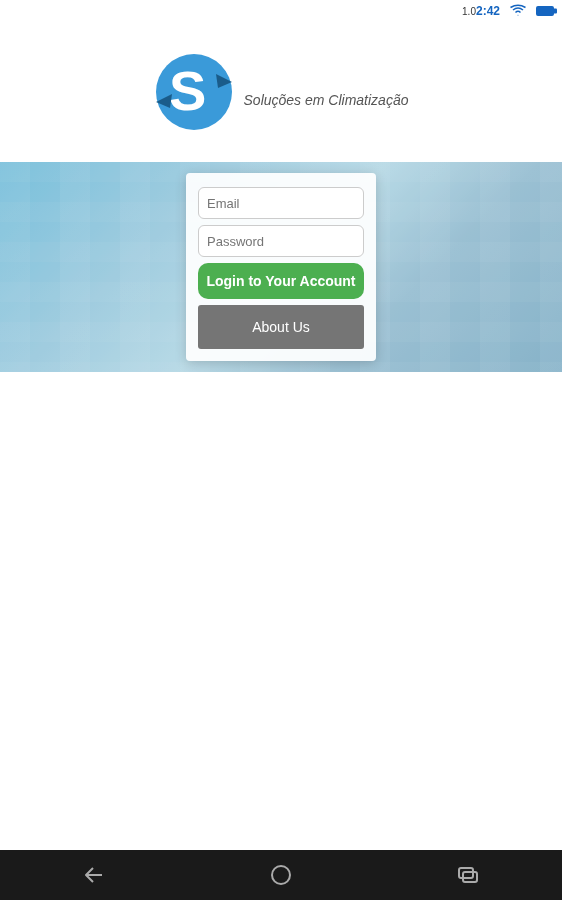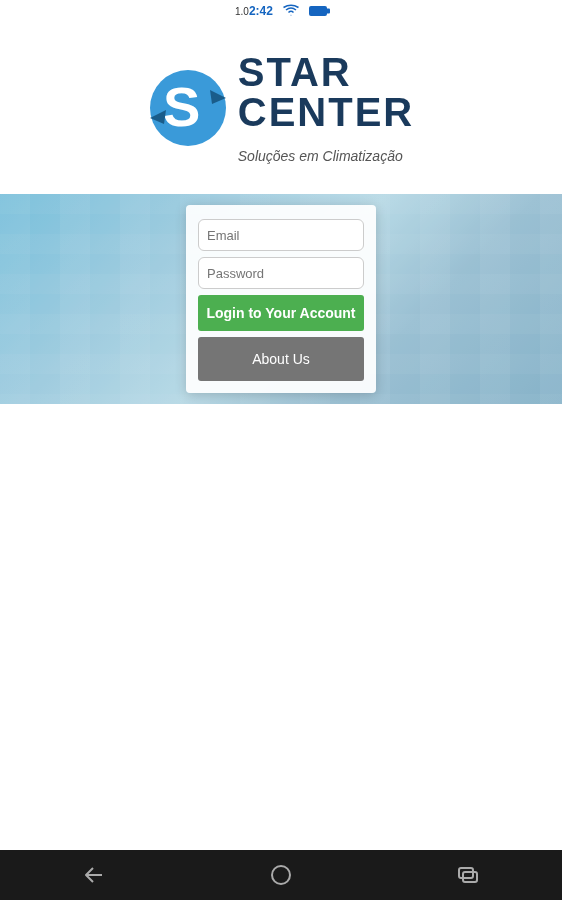--- a/index.html
+++ b/index.html
@@ -16,21 +16,21 @@
     
     .status-bar {
       position: absolute;
       top: 0;
       left: 0;
       width: 100%;
       height: 22px;
       background: #ffffff;
       display: flex;
       align-items: center;
-      justify-content: center;
+      justify-content: flex-end;
       padding: 0 8px;
       z-index: 10;
     }
 
     .status-bar-version {
       font-size: 10px;
       color: #333;
     }
 
     .status-bar-right {
@@ -192,21 +192,21 @@
       margin-bottom: 6px;
       outline: none;
     }
 
     .btn-login {
       width: 100%;
       height: 36px;
       background: #4caf50;
       color: #fff;
       border: none;
-      border-radius: 3px;
+      border-radius: 10px;
       font-size: 14px;
       font-weight: bold;
       cursor: pointer;
       margin-bottom: 6px;
     }
 
     .btn-about {
       width: 100%;
       height: 44px;
       background: #757575;
@@ -270,24 +270,20 @@
         <circle cx="40" cy="40" r="38" fill="#3a9ad9"></circle>
 
         <text x="15" y="58" font-size="56" font-weight="900" fill="white" font-family="Arial">S</text>
 
         <polygon points="2,50 18,42 16,56" fill="#1a5c8a"></polygon>
 
         <polygon points="78,30 62,22 64,36" fill="#1a5c8a"></polygon>
       </svg>
 
       <div class="logo-text-group">
-        <div style="display:flex; flex-direction:column; line-height:1.1;">
-          <span class="logo-star-center" style="font-size:40px; font-weight:900; color:#1a3a5c; letter-spacing:2px;">STAR</span>
-          <span class="logo-star-center" style="font-size:40px; font-weight:900; color:#1a3a5c; letter-spacing:2px;">CENTER</span>
-        </div>
         <span class="logo-subtitle">Soluções em Climatização</span>
       </div>
     </div>
   </div>
 
   <div class="banner-area">
 
     <div class="login-card">
       <input class="login-input" type="email" placeholder="Email" style="">
       <input class="login-input" type="password" placeholder="Password" style="">

